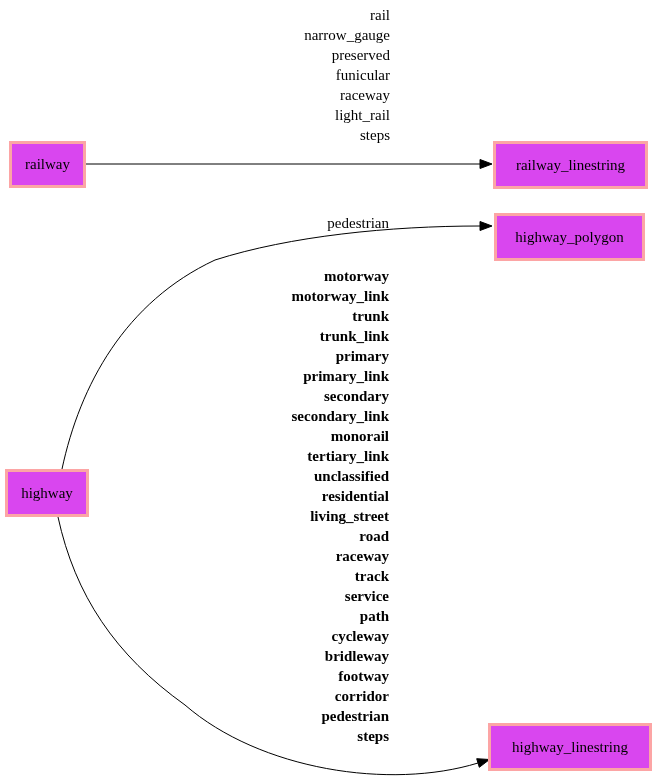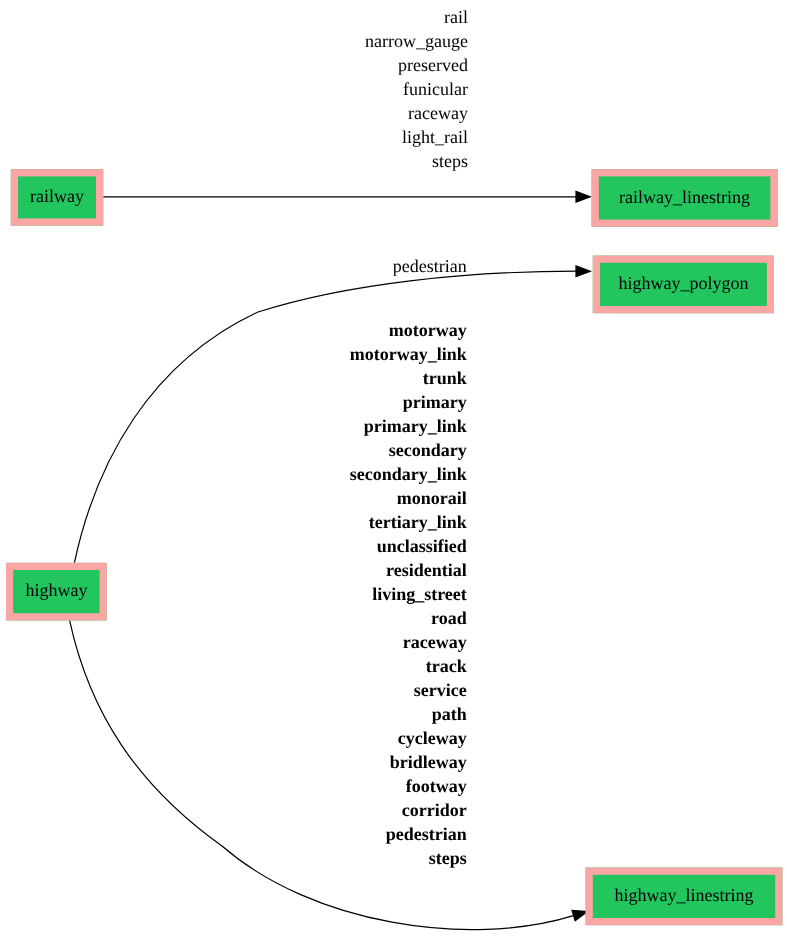--- a/index.html
+++ b/index.html
@@ -17,22 +17,22 @@
     overflow: hidden;
   }
   #edges-layer {
     position: absolute;
     top: 0;
     left: 0;
   }
   .node {
     position: absolute;
     box-sizing: border-box;
-    border: 6px solid #fca5a5;
-    background: #22c55e;
+    border: 3px solid #fca5a5;
+    background: #d946ef;
     display: flex;
     align-items: center;
     justify-content: center;
     font-size: 15px;
     white-space: nowrap;
   }
   .edge-labels {
     position: absolute;
     text-align: right;
     font-size: 15px;
@@ -79,20 +79,21 @@
     </div>
 
   <div class="edge-labels" style="left:189px; top:213px; width:200px;">
       <div>pedestrian</div>
     </div>
 
   <div class="edge-labels" style="left:189px; top:266px; width:200px;font-weight:bold;">
       <div>motorway</div>
       <div>motorway_link</div>
       <div>trunk</div>
+      <div>trunk_link</div>
       <div>primary</div>
       <div>primary_link</div>
       <div>secondary</div>
       <div>secondary_link</div>
       <div>monorail</div>
       <div>tertiary_link</div>
       <div>unclassified</div>
       <div>residential</div>
       <div>living_street</div>
       <div>road</div>

